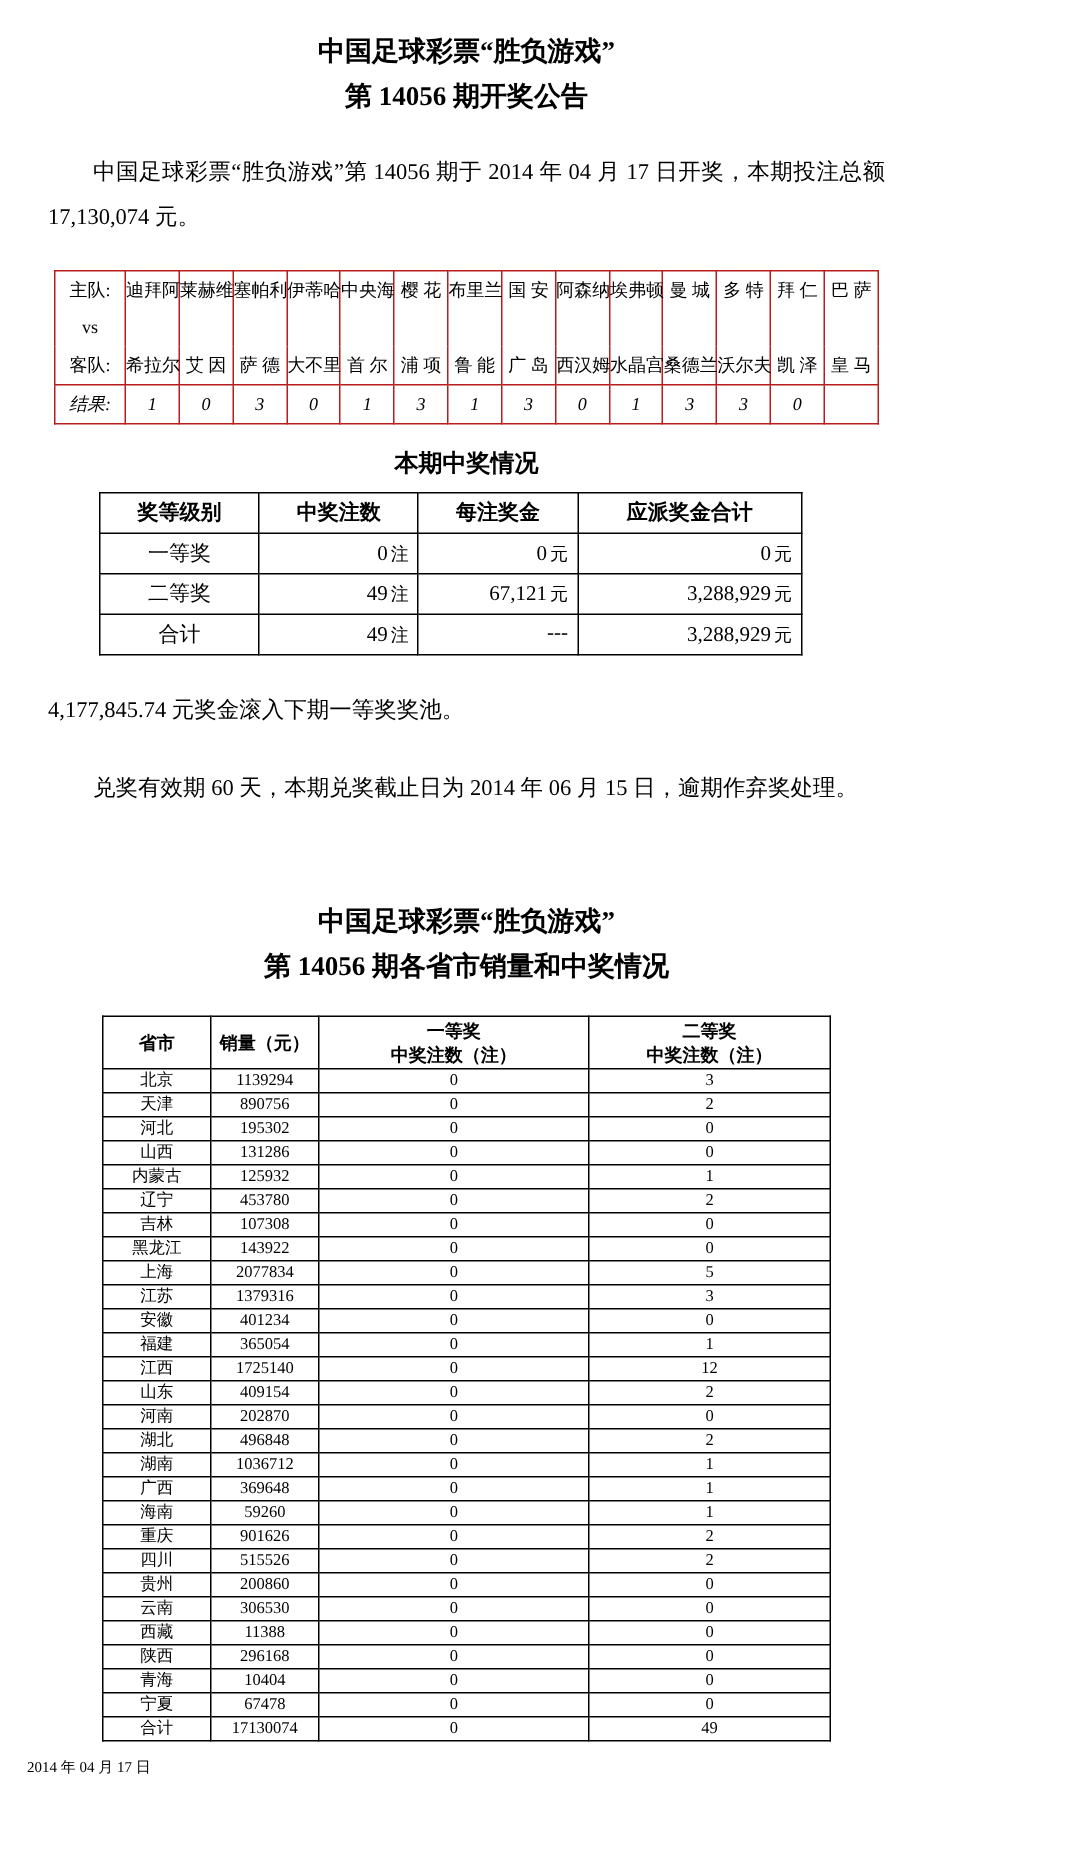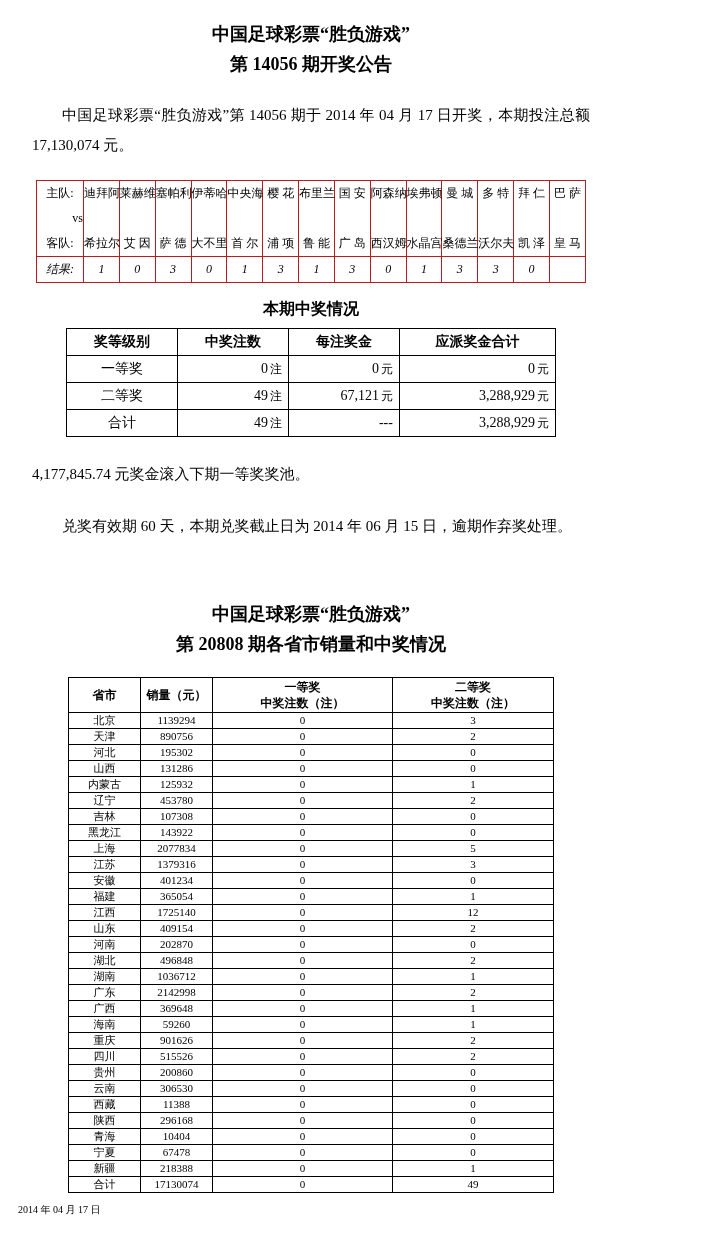--- a/index.html
+++ b/index.html
@@ -60,42 +60,41 @@
     white-space: nowrap;
   }
   table.match td.hdr {
     width: 46px;
     font-weight: normal;
     font-size: 12px;
   }
   table.match tr.vs-row td {
     border-top: none;
     border-bottom: none;
-    text-align: right;
   }
   table.match tr.home-row td {
     border-bottom: none;
   }
   table.match tr.away-row td {
     border-top: none;
   }
   table.match tr.result-row td {
     font-size: 12px;
     font-style: italic;
   }
   
   .sec-head {
     text-align: center;
     font-weight: bold;
     font-size: 16px;
     margin-top: 16px;
   }
   
   .prize-wrap {
-    margin: 8px 48px 0 48px;
+    margin: 8px 69px 0 48px;
   }
   table.prize {
     border-collapse: collapse;
     width: 100%;
     font-size: 14px;
   }
   table.prize th, table.prize td {
     border: 1px solid #000;
     height: 24px;
     padding: 1px 6px;
@@ -274,21 +273,21 @@
         </tbody>
     </table>
   </div>
 
   <div class="para">4,177,845.74 元奖金滚入下期一等奖奖池。</div>
 
   <div class="para indent">兑奖有效期 60 天，本期兑奖截止日为 2014 年 06 月 15 日，逾期作弃奖处理。</div>
 
   <div class="title-block2">
     <div>中国足球彩票“胜负游戏”</div>
-    <div>第 20808 期各省市销量和中奖情况</div>
+    <div>第 14056 期各省市销量和中奖情况</div>
   </div>
 
   <div class="prov-wrap">
     <table class="prov">
       <colgroup>
         <col class="c1">
           <col class="c2">
           <col class="c3">
           <col>
       </colgroup>
@@ -403,26 +402,20 @@
             <td>0</td>
             <td>2</td>
           </tr>
           <tr>
             <td>湖南</td>
             <td>1036712</td>
             <td>0</td>
             <td>1</td>
           </tr>
           <tr>
-            <td>广东</td>
-            <td>2142998</td>
-            <td>0</td>
-            <td>2</td>
-          </tr>
-          <tr>
             <td>广西</td>
             <td>369648</td>
             <td>0</td>
             <td>1</td>
           </tr>
           <tr>
             <td>海南</td>
             <td>59260</td>
             <td>0</td>
             <td>1</td>
@@ -467,26 +460,20 @@
             <td>青海</td>
             <td>10404</td>
             <td>0</td>
             <td>0</td>
           </tr>
           <tr>
             <td>宁夏</td>
             <td>67478</td>
             <td>0</td>
             <td>0</td>
-          </tr>
-          <tr>
-            <td>新疆</td>
-            <td>218388</td>
-            <td>0</td>
-            <td>1</td>
           </tr>
           <tr>
             <td>合计</td>
             <td>17130074</td>
             <td>0</td>
             <td>49</td>
           </tr>
         </tbody>
     </table>
   </div>

